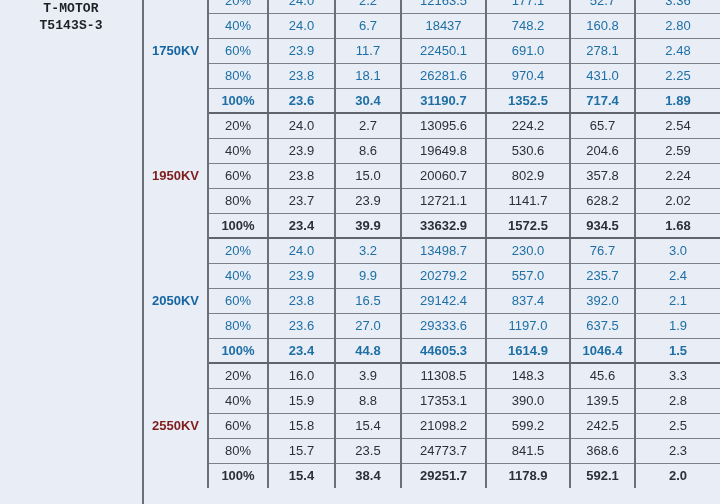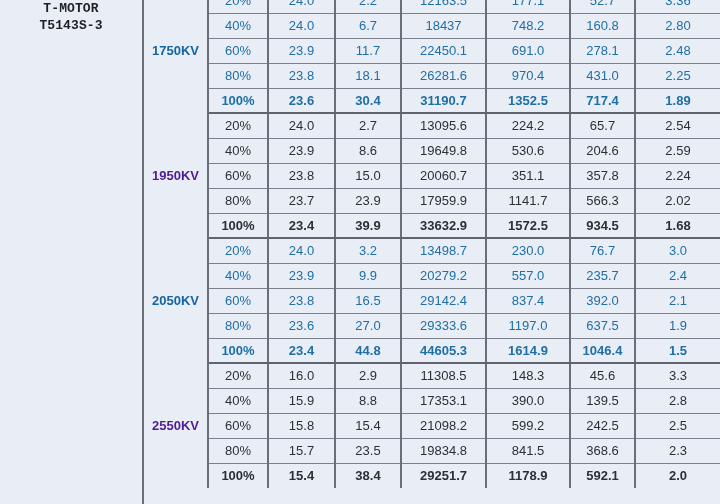--- a/index.html
+++ b/index.html
@@ -85,21 +85,21 @@
   .col-amps    { width: 66px;  }
   .col-rpm     { width: 85px;  }
   .col-thrust  { width: 84px;  }
   .col-watts   { width: 65px;  }
   .col-eff     { width: 85px;  }
 
   
   .tone-accent td { color: #1d6fa5; }
   .tone-dark   td { color: #2b3038; }
   .tone-accent td.kv-cell { color: #1565a0; }
-  .tone-dark   td.kv-cell { color: #4c1d95; }
+  .tone-dark   td.kv-cell { color: #7f1d1d; }
 </style>
 </head>
 <body>
 
 <div id="sheet">
 
   <div id="motor-panel">
     <div class="motor-name">
       <div>T-MOTOR</div>
       <div>T5143S-3</div>
@@ -181,31 +181,31 @@
           <td>19649.8</td>
           <td>530.6</td>
           <td>204.6</td>
           <td>2.59</td>
         </tr>
         <tr class="tone-dark">
           <td>60%</td>
           <td>23.8</td>
           <td>15.0</td>
           <td>20060.7</td>
-          <td>351.1</td>
+          <td>802.9</td>
           <td>357.8</td>
           <td>2.24</td>
         </tr>
         <tr class="tone-dark">
           <td>80%</td>
           <td>23.7</td>
           <td>23.9</td>
-          <td>17959.9</td>
+          <td>12721.1</td>
           <td>1141.7</td>
-          <td>566.3</td>
+          <td>628.2</td>
           <td>2.02</td>
         </tr>
         <tr class="tone-dark group-end">
           <td>100%</td>
           <td>23.4</td>
           <td>39.9</td>
           <td>33632.9</td>
           <td>1572.5</td>
           <td>934.5</td>
           <td>1.68</td>
@@ -253,21 +253,21 @@
           <td>44.8</td>
           <td>44605.3</td>
           <td>1614.9</td>
           <td>1046.4</td>
           <td>1.5</td>
         </tr>
         <tr class="tone-dark">
           <td class="kv-cell" rowspan="5">2550KV</td>
           <td>20%</td>
           <td>16.0</td>
-          <td>2.9</td>
+          <td>3.9</td>
           <td>11308.5</td>
           <td>148.3</td>
           <td>45.6</td>
           <td>3.3</td>
         </tr>
         <tr class="tone-dark">
           <td>40%</td>
           <td>15.9</td>
           <td>8.8</td>
           <td>17353.1</td>
@@ -281,21 +281,21 @@
           <td>15.4</td>
           <td>21098.2</td>
           <td>599.2</td>
           <td>242.5</td>
           <td>2.5</td>
         </tr>
         <tr class="tone-dark">
           <td>80%</td>
           <td>15.7</td>
           <td>23.5</td>
-          <td>19834.8</td>
+          <td>24773.7</td>
           <td>841.5</td>
           <td>368.6</td>
           <td>2.3</td>
         </tr>
         <tr class="tone-dark group-end">
           <td>100%</td>
           <td>15.4</td>
           <td>38.4</td>
           <td>29251.7</td>
           <td>1178.9</td>

